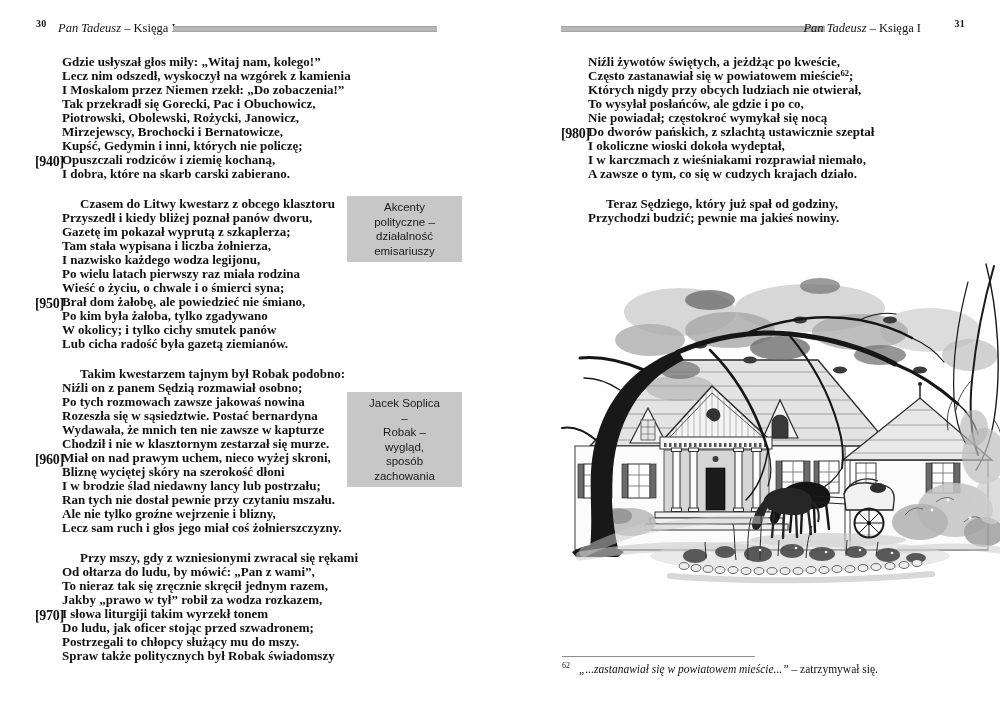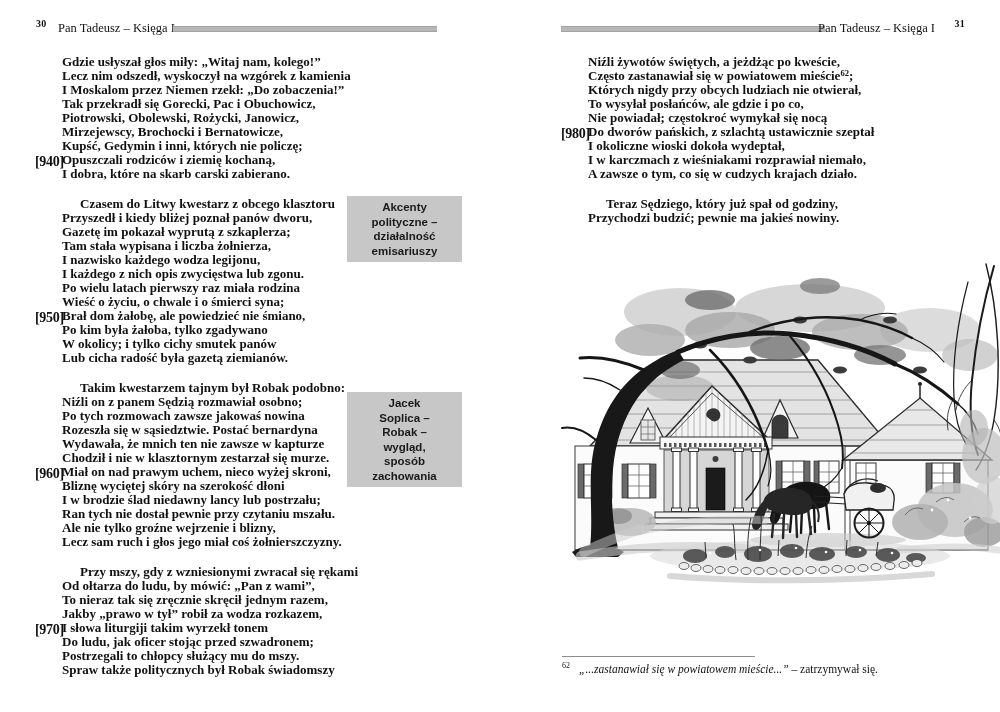--- a/index.html
+++ b/index.html
@@ -1,73 +1,72 @@
 <!DOCTYPE html>
 <html><head>
 <meta charset="utf-8">
 <style>
   html,body{margin:0;padding:0;background:#ffffff;}
   .sheet{position:relative;width:1000px;height:712px;background:#ffffff;overflow:hidden;
          font-family:"Liberation Serif",serif;color:#111;}
   
   .pagenum{position:absolute;top:18px;font-size:10px;font-weight:bold;letter-spacing:.2px;}
   .runhead{position:absolute;top:21px;font-size:12.5px;white-space:nowrap;}
-  .runhead .it{}
+  .runhead .it{font-style:italic;}
   .headbar{position:absolute;top:26px;width:264px;height:6px;background:#b7b7b7;border-top:1px solid #a3a3a3;border-bottom:1px solid #a3a3a3;box-sizing:border-box;}
   
   .poem{position:absolute;font-weight:bold;}
   .stanza{margin-bottom:16px;}
   .line{position:relative;height:14px;line-height:14px;font-size:13px;white-space:nowrap;}
   .line.indent{padding-left:18px;}
   .linenum{position:absolute;left:-27px;top:1.5px;font-size:14px;letter-spacing:-.3px;}
   .supref{font-size:8.5px;vertical-align:4px;line-height:0;}
   
   .margin-note{position:absolute;left:347px;width:115px;background:#c7c7c7;
-     font-family:"Liberation Sans",sans-serif;font-weight:bold;font-size:11.5px;line-height:14.5px;
+     font-family:"Liberation Sans",sans-serif;font-weight:normal;font-size:11.5px;line-height:14.5px;
      text-align:center;padding:4px 20px;box-sizing:border-box;white-space:pre-line;color:#1a1a1a;}
   
   .fnrule{position:absolute;left:562px;top:656px;width:193px;height:1px;background:#8c8c8c;}
   .footnote{position:absolute;left:562px;top:661px;font-size:11.5px;white-space:nowrap;}
   .footnote .mk{font-size:8px;vertical-align:5px;margin-right:9px;}
   .footnote .it{font-style:italic;}
   
   .illus{position:absolute;left:560px;top:260px;}
 </style>
 </head>
 <body>
 
 <div class="sheet">
 
   <div class="pagenum" style="left:36px;">30</div>
   <div class="runhead" style="left:58px;"><span class="it">Pan Tadeusz</span><span> – Księga I</span></div>
   <div class="headbar" style="left:173px;"></div>
 
   <div class="headbar" style="left:561px;"></div>
-  <div class="runhead" style="right:65px;"><span class="it">Pan Tadeusz</span><span> – Księga I</span></div>
+  <div class="runhead" style="right:79px;"><span class="it">Pan Tadeusz</span><span> – Księga I</span></div>
   <div class="pagenum" style="right:35px;">31</div>
 
   <div id="poem-left" class="poem" style="left:62px;top:55px;">
       <div class="stanza">
         <div class="line"><span>Gdzie usłyszał głos miły: „Witaj nam, kolego!”</span></div>
         <div class="line"><span>Lecz nim odszedł, wyskoczył na wzgórek z kamienia</span></div>
         <div class="line"><span>I Moskalom przez Niemen rzekł: „Do zobaczenia!”</span></div>
         <div class="line"><span>Tak przekradł się Gorecki, Pac i Obuchowicz,</span></div>
         <div class="line"><span>Piotrowski, Obolewski, Rożycki, Janowicz,</span></div>
         <div class="line"><span>Mirzejewscy, Brochocki i Bernatowicze,</span></div>
         <div class="line"><span>Kupść, Gedymin i inni, których nie policzę;</span></div>
         <div class="line"><span class="linenum">[940]</span><span>Opuszczali rodziców i ziemię kochaną,</span></div>
         <div class="line"><span>I dobra, które na skarb carski zabierano.</span></div>
       </div>
       <div class="stanza">
         <div class="line indent"><span>Czasem do Litwy kwestarz z obcego klasztoru</span></div>
         <div class="line"><span>Przyszedł i kiedy bliżej poznał panów dworu,</span></div>
         <div class="line"><span>Gazetę im pokazał wyprutą z szkaplerza;</span></div>
         <div class="line"><span>Tam stała wypisana i liczba żołnierza,</span></div>
         <div class="line"><span>I nazwisko każdego wodza legijonu,</span></div>
-        <div class="line"><span>I każdego z nich opis zwycięstwa lub zgonu.</span></div>
         <div class="line"><span>Po wielu latach pierwszy raz miała rodzina</span></div>
         <div class="line"><span>Wieść o życiu, o chwale i o śmierci syna;</span></div>
         <div class="line"><span class="linenum">[950]</span><span>Brał dom żałobę, ale powiedzieć nie śmiano,</span></div>
         <div class="line"><span>Po kim była żałoba, tylko zgadywano</span></div>
         <div class="line"><span>W okolicy; i tylko cichy smutek panów</span></div>
         <div class="line"><span>Lub cicha radość była gazetą ziemianów.</span></div>
       </div>
       <div class="stanza">
         <div class="line indent"><span>Takim kwestarzem tajnym był Robak podobno:</span></div>
         <div class="line"><span>Niźli on z panem Sędzią rozmawiał osobno;</span></div>

